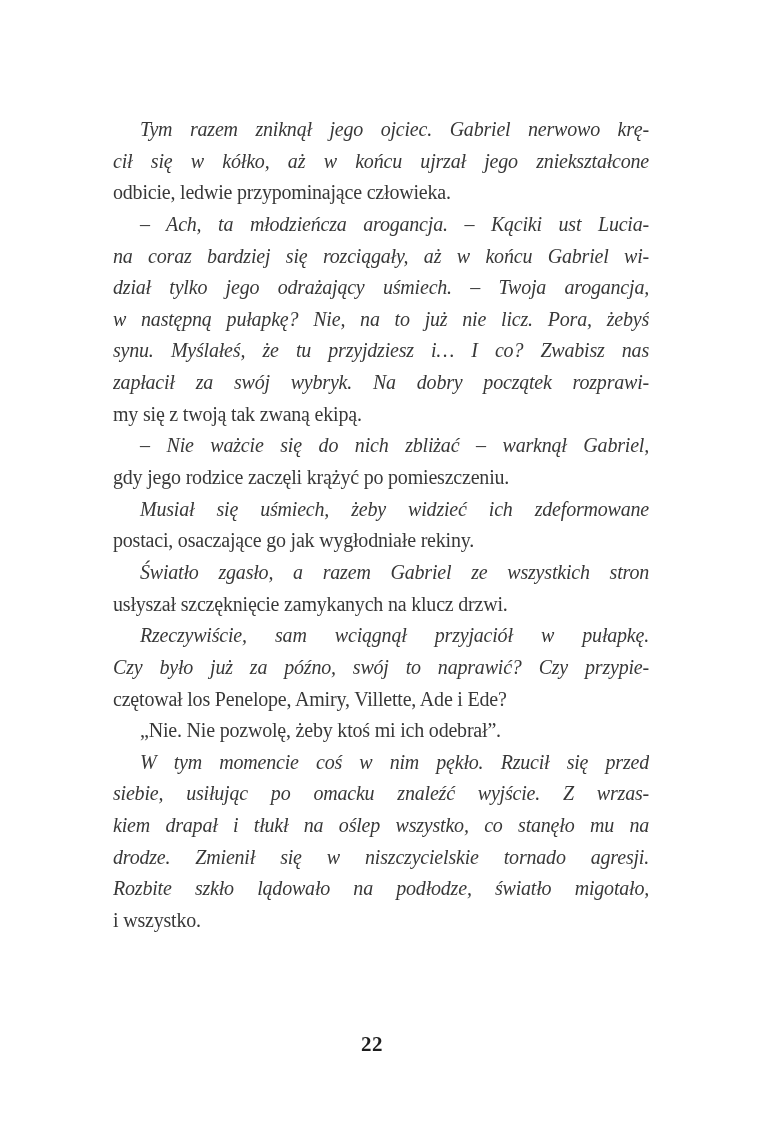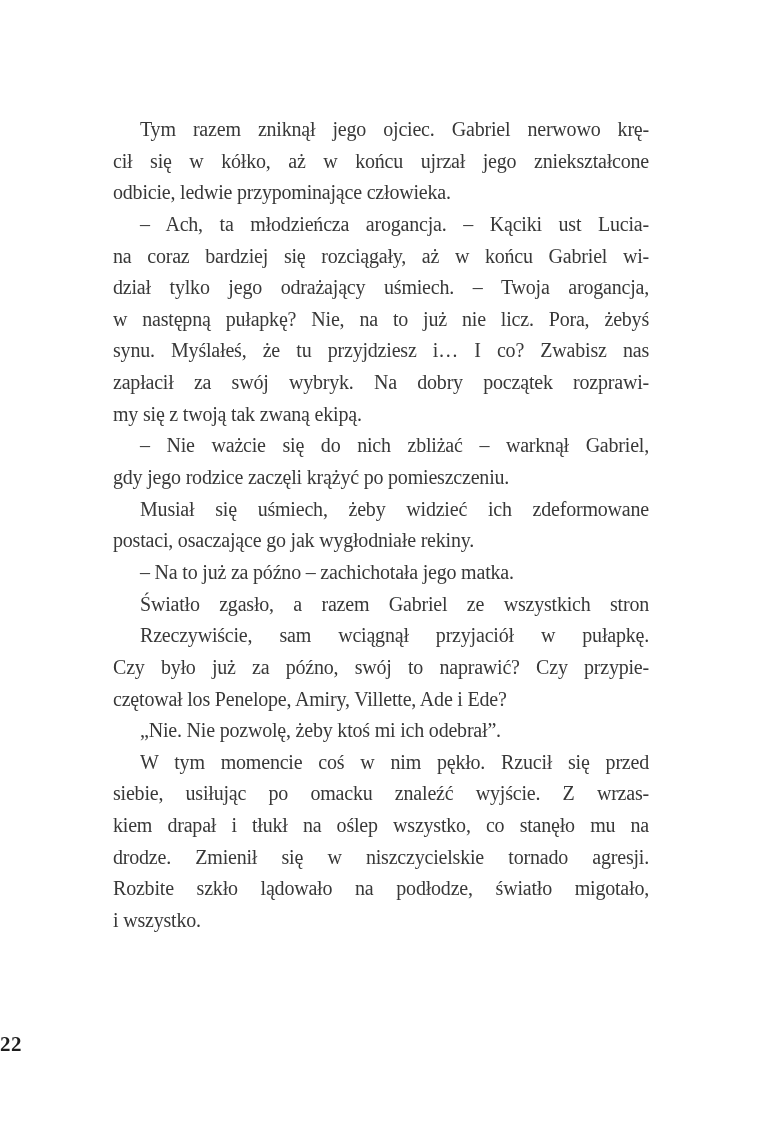--- a/index.html
+++ b/index.html
@@ -31,29 +31,31 @@
   .line {
     height: 31.65px;
     line-height: 31.65px;
     overflow: hidden;
     white-space: normal;
   }
   .line.just {
     text-align: justify;
     text-align-last: justify;
     text-justify: inter-word;
+    font-style: italic;
   }
   .line.indent {
     text-indent: 27px;
   }
   .page-number {
     position: absolute;
     top: 1032px;
     left: 0;
     width: 744px; 
+    text-align: center;
     font-size: 21px;
     font-weight: 700;
     color: #1e1e1e;
     letter-spacing: 0.5px;
   }
 </style>
 </head>
 <body>
 
 <div class="book-page">
@@ -65,22 +67,22 @@
       <div class="line just">na coraz bardziej się rozciągały, aż w końcu Gabriel wi-</div>
       <div class="line just">dział tylko jego odrażający uśmiech. – Twoja arogancja,</div>
       <div class="line just">w następną pułapkę? Nie, na to już nie licz. Pora, żebyś</div>
       <div class="line just">synu. Myślałeś, że tu przyjdziesz i… I co? Zwabisz nas</div>
       <div class="line just">zapłacił za swój wybryk. Na dobry początek rozprawi-</div>
       <div class="line">my się z twoją tak zwaną ekipą.</div>
       <div class="line just indent">– Nie ważcie się do nich zbliżać – warknął Gabriel,</div>
       <div class="line">gdy jego rodzice zaczęli krążyć po pomieszczeniu.</div>
       <div class="line just indent">Musiał się uśmiech, żeby widzieć ich zdeformowane</div>
       <div class="line">postaci, osaczające go jak wygłodniałe rekiny.</div>
-      <div class="line indent">– Na to już za późno – zachichotała jego matka.</div>
       <div class="line just indent">Światło zgasło, a razem Gabriel ze wszystkich stron</div>
+      <div class="line">usłyszał szczęknięcie zamykanych na klucz drzwi.</div>
       <div class="line just indent">Rzeczywiście, sam wciągnął przyjaciół w pułapkę.</div>
       <div class="line just">Czy było już za późno, swój to naprawić? Czy przypie-</div>
       <div class="line">czętował los Penelope, Amiry, Villette, Ade i Ede?</div>
       <div class="line indent">„Nie. Nie pozwolę, żeby ktoś mi ich odebrał”.</div>
       <div class="line just indent">W tym momencie coś w nim pękło. Rzucił się przed</div>
       <div class="line just">siebie, usiłując po omacku znaleźć wyjście. Z wrzas-</div>
       <div class="line just">kiem drapał i tłukł na oślep wszystko, co stanęło mu na</div>
       <div class="line just">drodze. Zmienił się w niszczycielskie tornado agresji.</div>
       <div class="line just">Rozbite szkło lądowało na podłodze, światło migotało,</div>
       <div class="line">i wszystko.</div>

